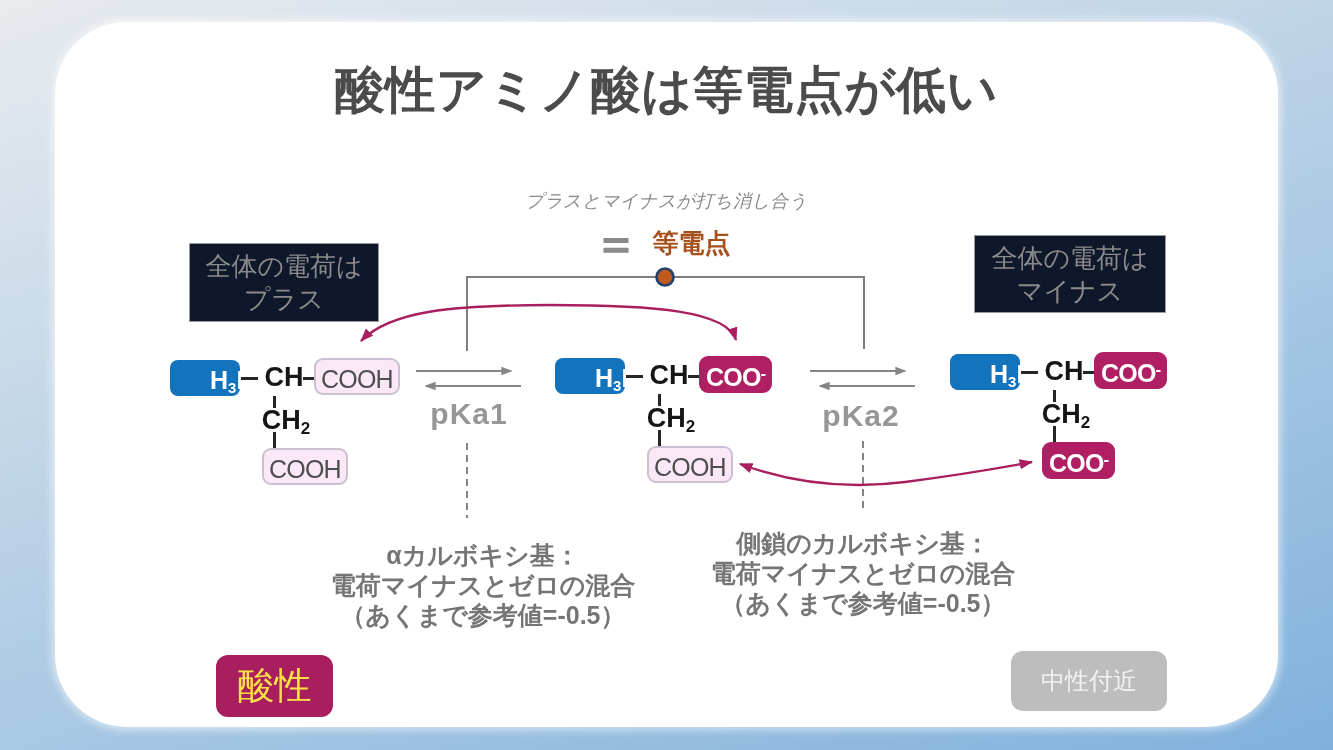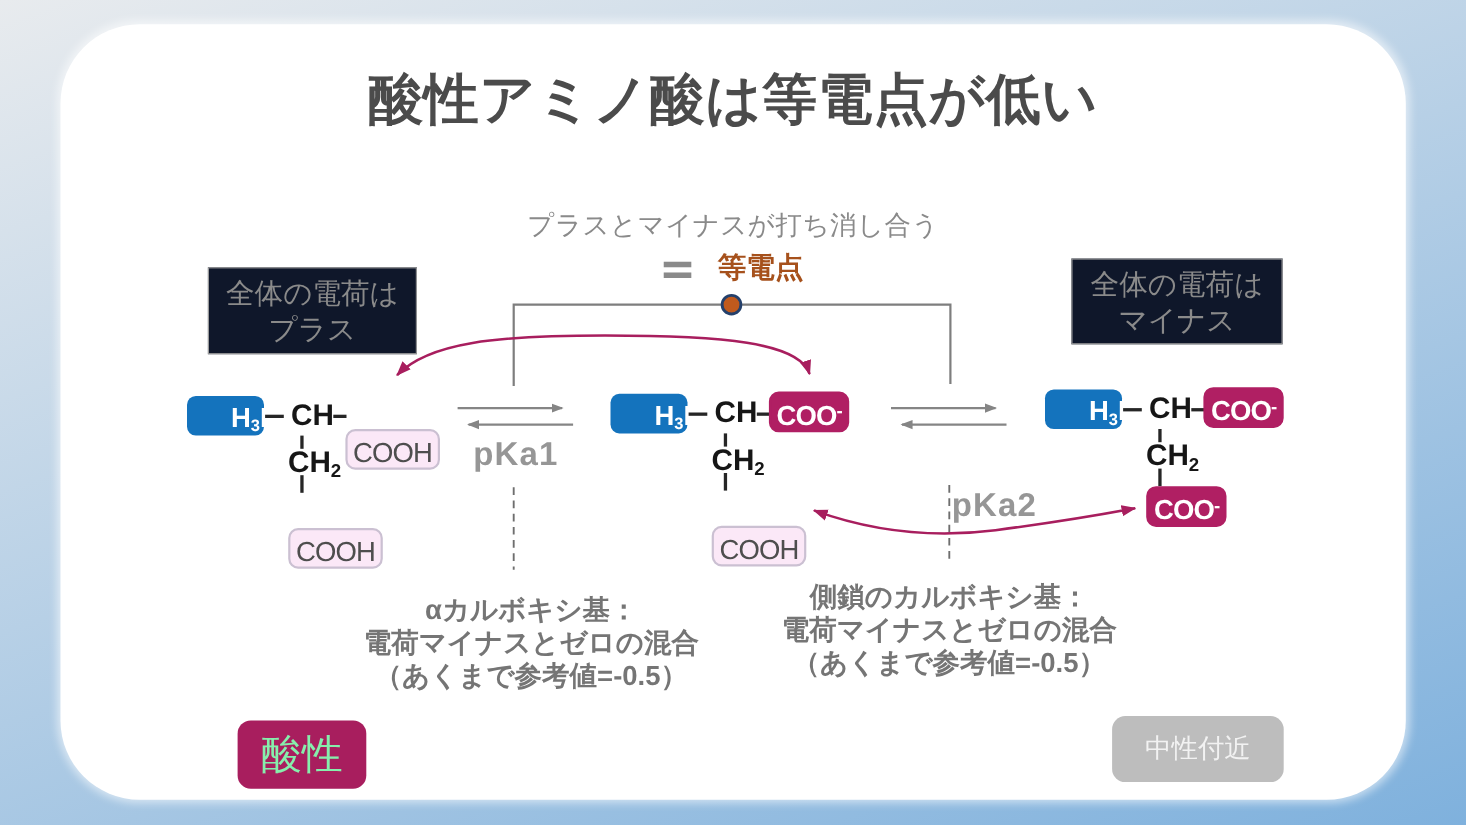--- a/index.html
+++ b/index.html
@@ -19,21 +19,21 @@
   }
 
   .title {
     position:absolute; left:0; right:0; top:58px;
     text-align:center; font-size:50px; font-weight:700; line-height:64px;
     color: var(--title-gray); letter-spacing:0.5px;
   }
 
   .cancel-note {
     position:absolute; left:0; right:0; top:189px; text-align:center;
-    font-size:24px; font-weight:500; color: var(--mid-gray); letter-spacing:0.5px;
+    font-size:18px; font-weight:500; color: var(--mid-gray); letter-spacing:0.5px;font-style:italic;
   }
   .iep-note {
     position:absolute; left:0; right:0; top:226px; text-align:center;
     font-size:26px; font-weight:700;
   }
   .iep-note .eq-sign { color: var(--mid-gray); display:inline-block; transform:scale(1.75,1.95); }
   .iep-note .iep-word { color: var(--brown); margin-left:24px; }
 
   .charge-box {
     position:absolute; background:#0f172a; border:1.4px solid #9b9b9b;
@@ -41,21 +41,21 @@
     text-align:center; padding-top:6px;
   }
   .charge-box.left-box  { left:189px; top:243px; width:190px; height:79px; }
   .charge-box.right-box { left:974px; top:235px; width:192px; height:78px; }
 
   .pka-label {
     position:absolute; width:140px; text-align:center;
     font-size:30px; font-weight:700; color:#969696; letter-spacing:1px;
   }
   #pka1 { left:399px; top:397px; }
-  #pka2 { left:834px; top:399px;margin-top:44px; }
+  #pka2 { left:791px; top:399px; }
 
   
   .structure { position:absolute; width:235px; height:132px; }
   #structure-a { left:170px; top:358px; }
   #structure-b { left:555px; top:356px; }
   #structure-c { left:950px; top:352px; }
 
   .amino-box {
     position:absolute; left:0; top:2px; width:70px; height:36px;
     background: var(--blue); border-radius:8px; color:#fff;
@@ -81,40 +81,40 @@
   .ch2-label sub { font-size:17px; vertical-align:-5px; }
 
   .group-box {
     position:absolute; height:37px; border-radius:9px;
     font-size:25px; line-height:31px; text-align:center; padding:0 5px;
     letter-spacing:-0.8px; white-space:nowrap;
   }
   .group-box sup { font-size:17px; vertical-align:7px; font-weight:700; }
   .group-box.pink {
     background: var(--pink-fill); border:2.6px solid var(--pink-border);
-    color:#4e4e4e; font-weight:500;margin-top:32px;
+    color:#4e4e4e; font-weight:500;
   }
   .group-box.magenta {
     background: var(--magenta); border:2.6px solid var(--magenta);
     color:#fff; font-weight:700;
   }
   .top-box  { left:144px; top:0; }
   .side-box { left:92px;  top:90px; }
 
   
   .caption {
     position:absolute; width:340px; text-align:center;
     font-size:25px; font-weight:600; color:#757575; line-height:30px;
   }
   .caption.left-caption  { left:313px; top:540px;text-align:center; }
   .caption.right-caption { left:693px; top:528px; }
 
   
   .badge {
-    position:absolute; border-radius:12px; text-align:center; color:#86efac;
+    position:absolute; border-radius:12px; text-align:center; color:#fde047;
   }
   .badge.acidic {
     left:216px; top:655px; width:117px; height:62px;
     background: var(--magenta-dark); font-size:37px; font-weight:500; line-height:62px;
   }
   .badge.neutral {
     left:1011px; top:651px; width:156px; height:60px;
     background:#bdbdbd; color:#f2f2f2; font-size:24px; font-weight:500; line-height:60px;
   }
 

